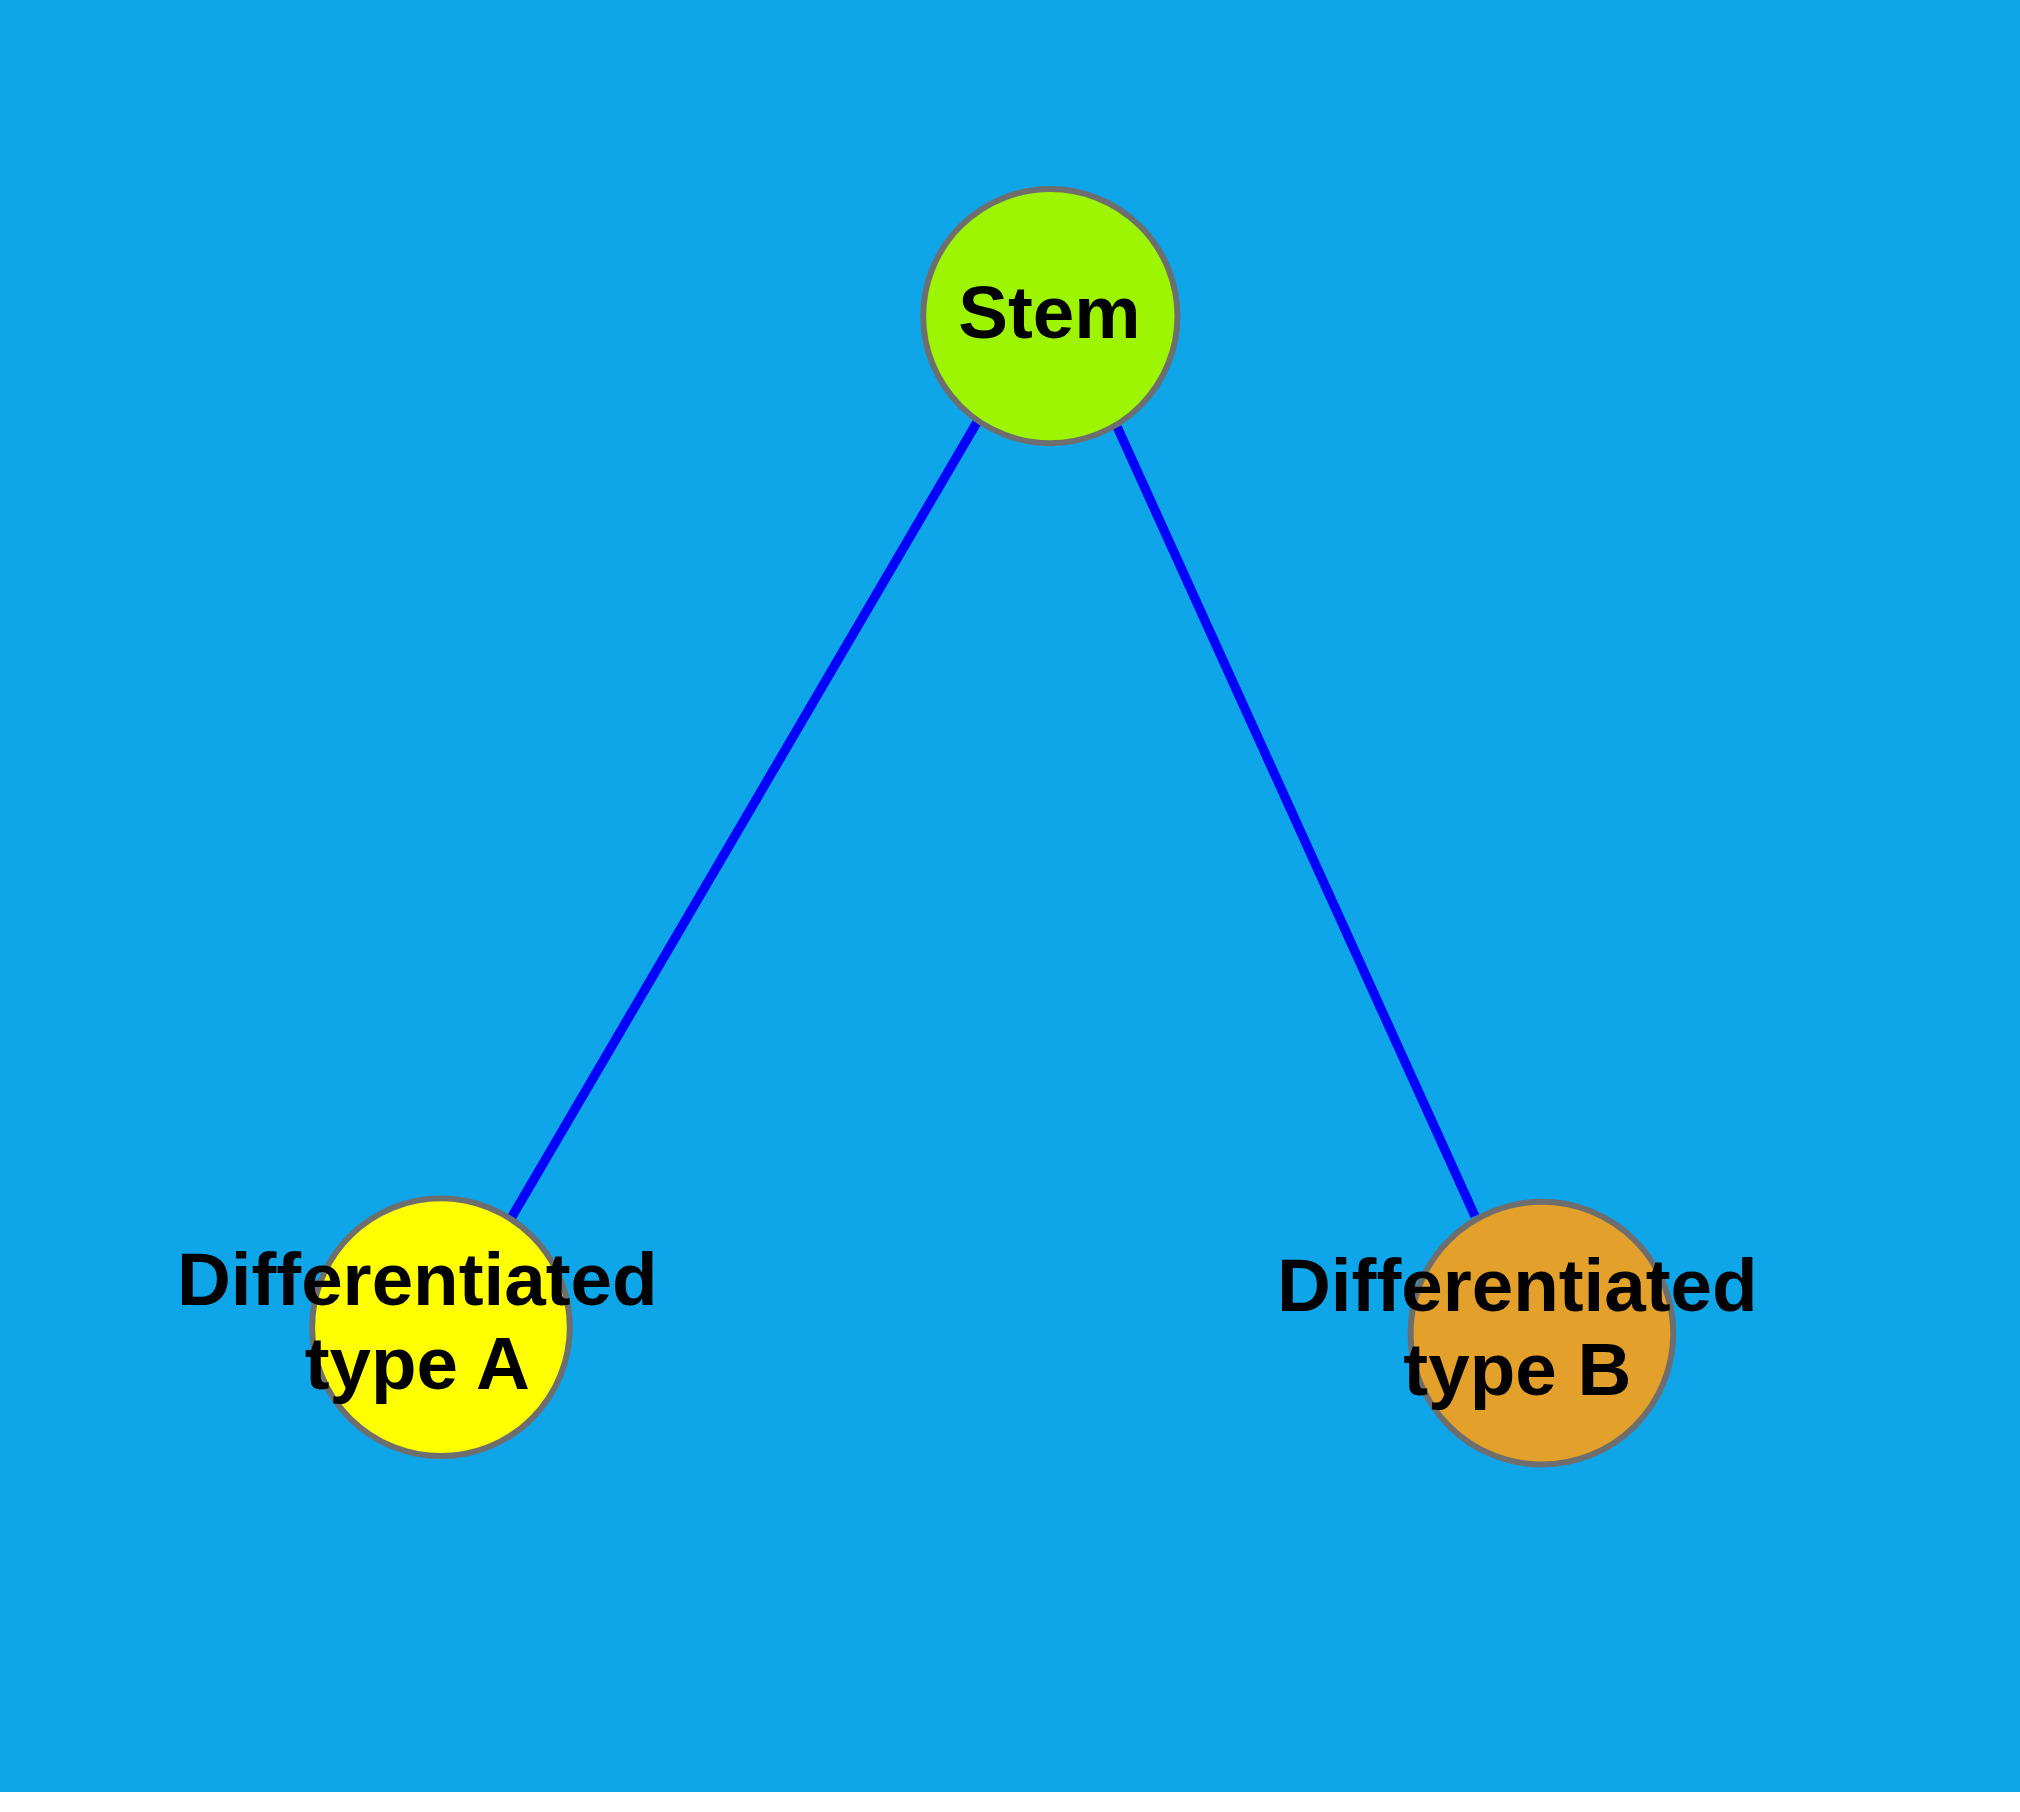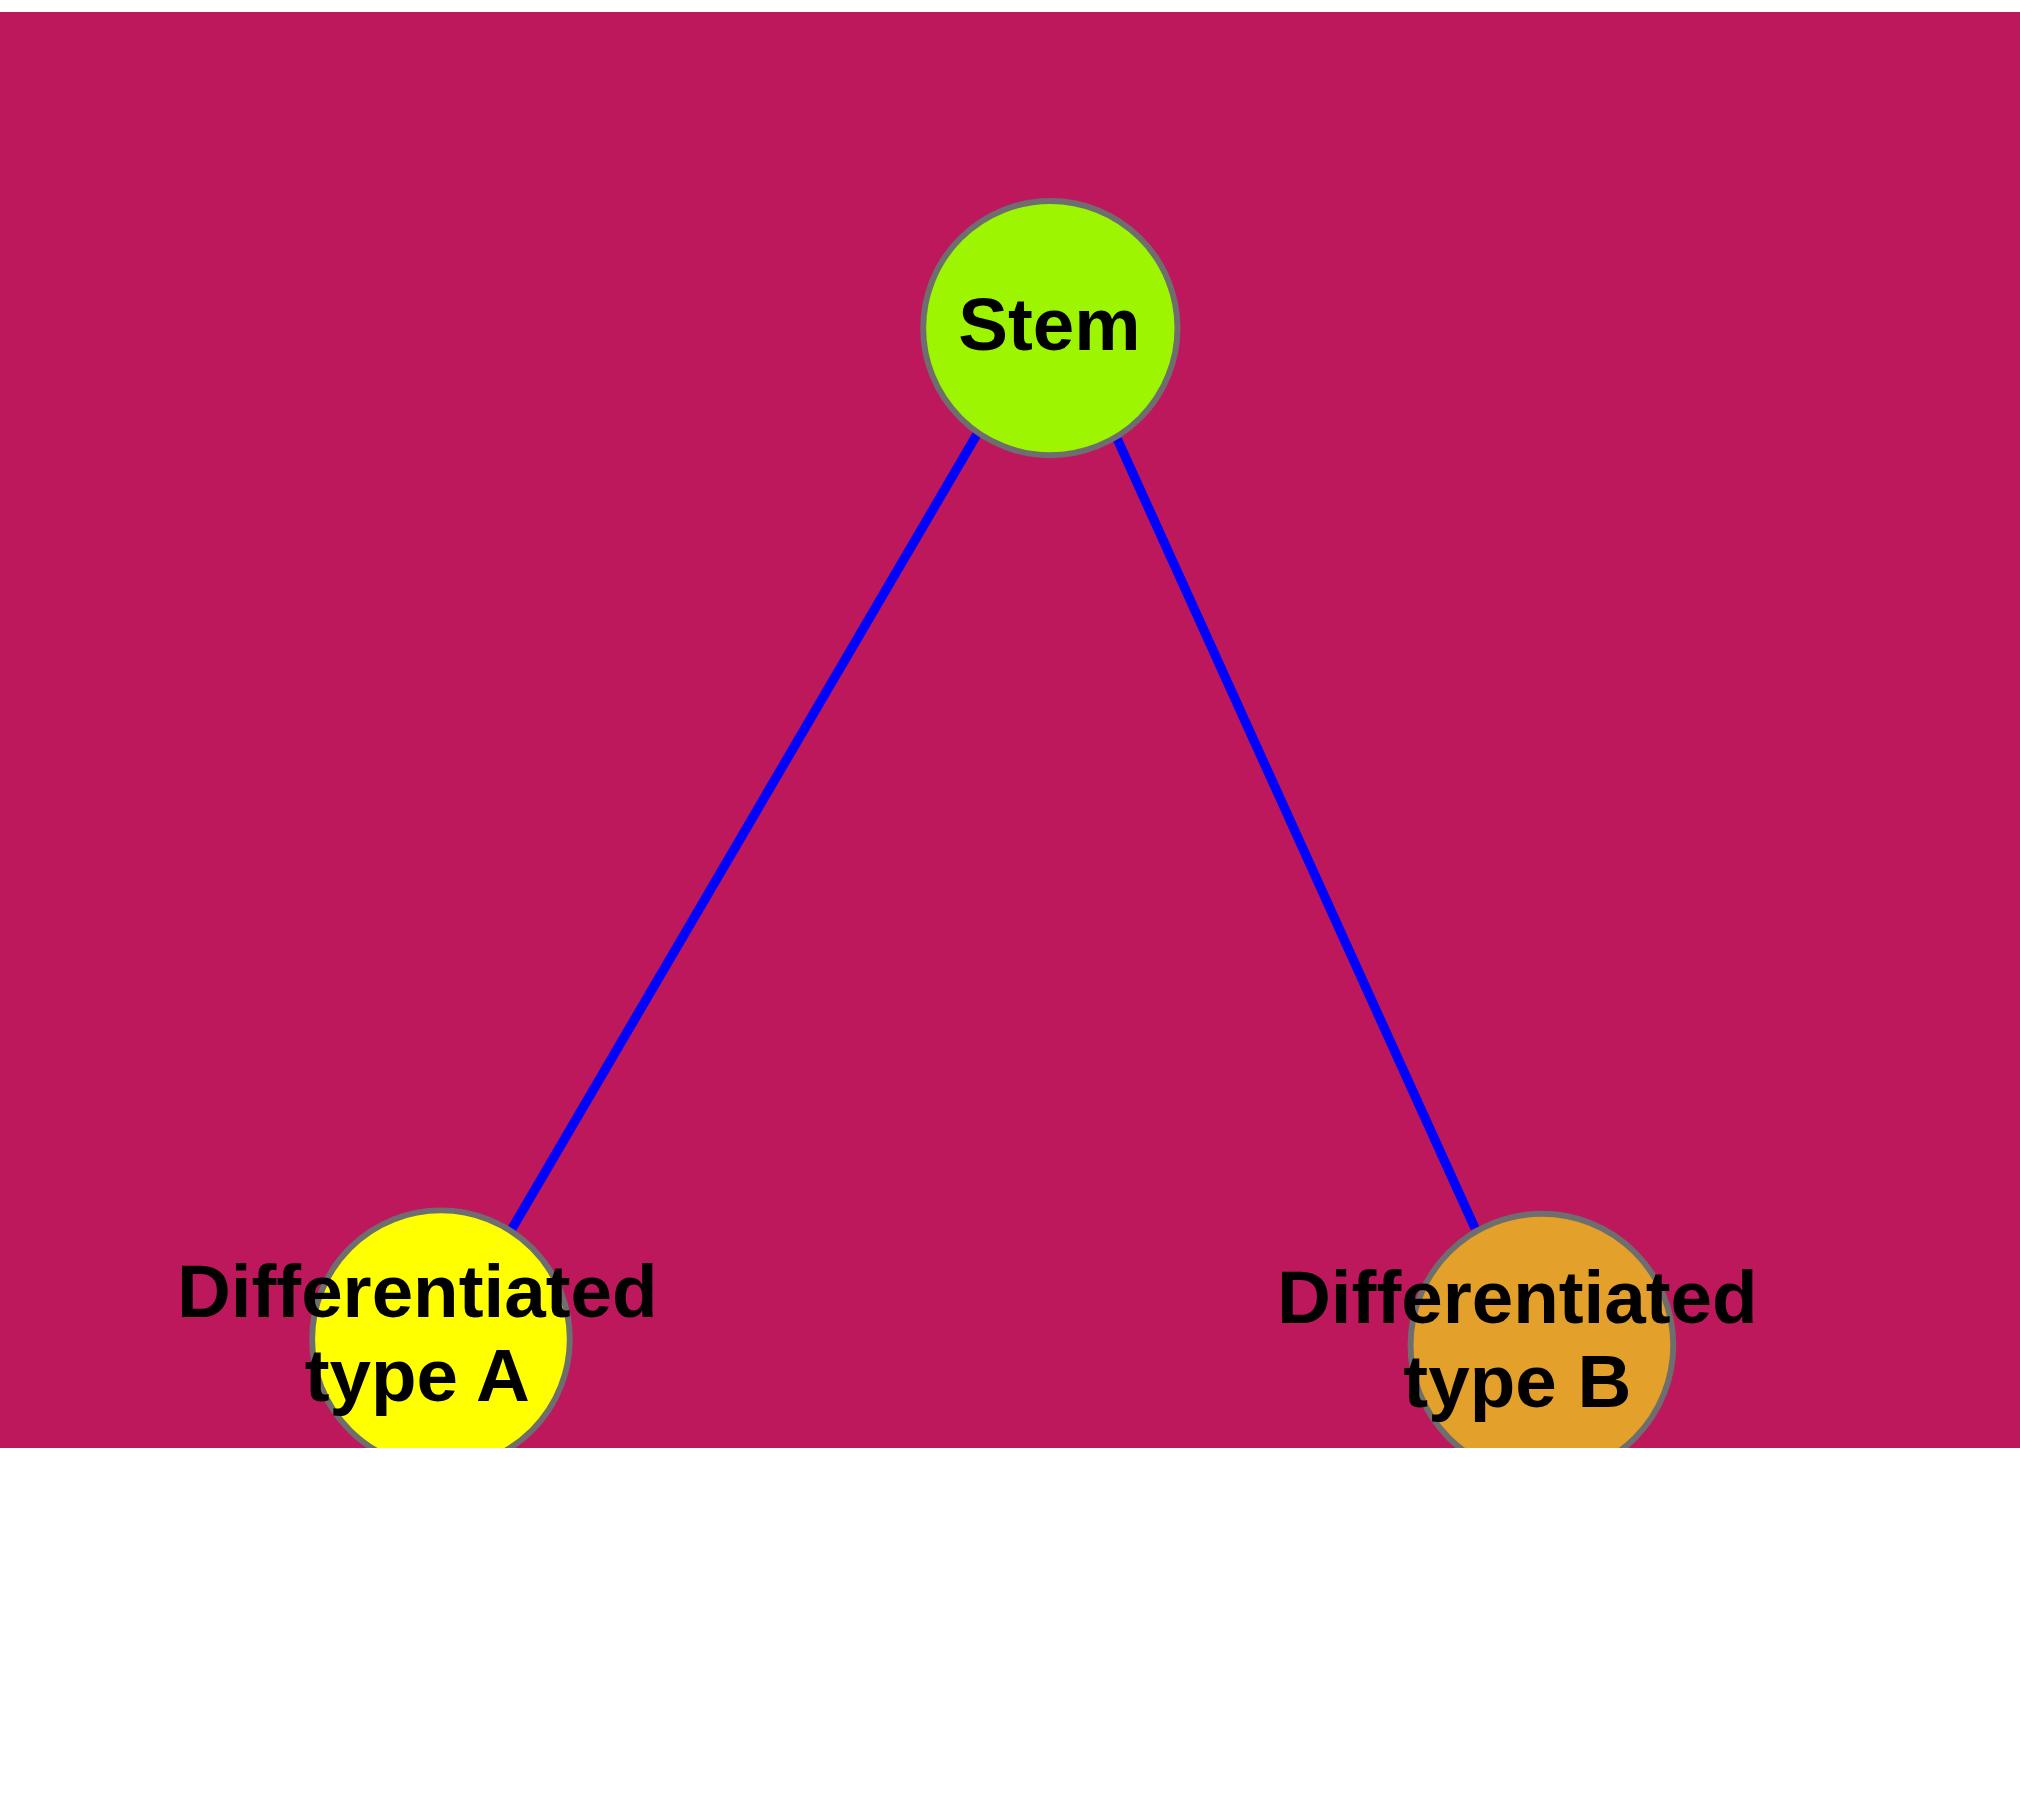--- a/index.html
+++ b/index.html
@@ -27,21 +27,21 @@
     font-family: "Liberation Sans", sans-serif;
     font-weight: bold;
     fill: #000000;
     text-anchor: middle;
     dominant-baseline: middle;
   }
 </style>
 </head>
 <body>
 
-<div id="canvas" style="width: 2021px; height: 1436px; background: #be185d; margin-top: 12px;">
+<div id="canvas" style="width: 2021px; height: 1792px; background: #0ea5e9;">
   <svg id="graph-svg" viewBox="0 0 2384 2138" style="width: 2021px; height: 1812px;">
     <g id="edge-layer">
         <line x1="1152" y1="499" x2="603" y2="1437" stroke="#0000ff" stroke-width="11" stroke-linecap="butt"></line>
         <line x1="1318" y1="504" x2="1740" y2="1435" stroke="#0000ff" stroke-width="11" stroke-linecap="butt"></line>
       </g>
     <g id="node-layer">
         <circle cx="1239" cy="373" r="150" fill="#9ef502" stroke="#6e6e6e" stroke-width="7"></circle>
         <circle cx="520" cy="1566" r="152" fill="#ffff00" stroke="#6e6e6e" stroke-width="7"></circle>
         <circle cx="1819" cy="1573" r="155" fill="#e3a02a" stroke="#6e6e6e" stroke-width="7"></circle>
       </g>

